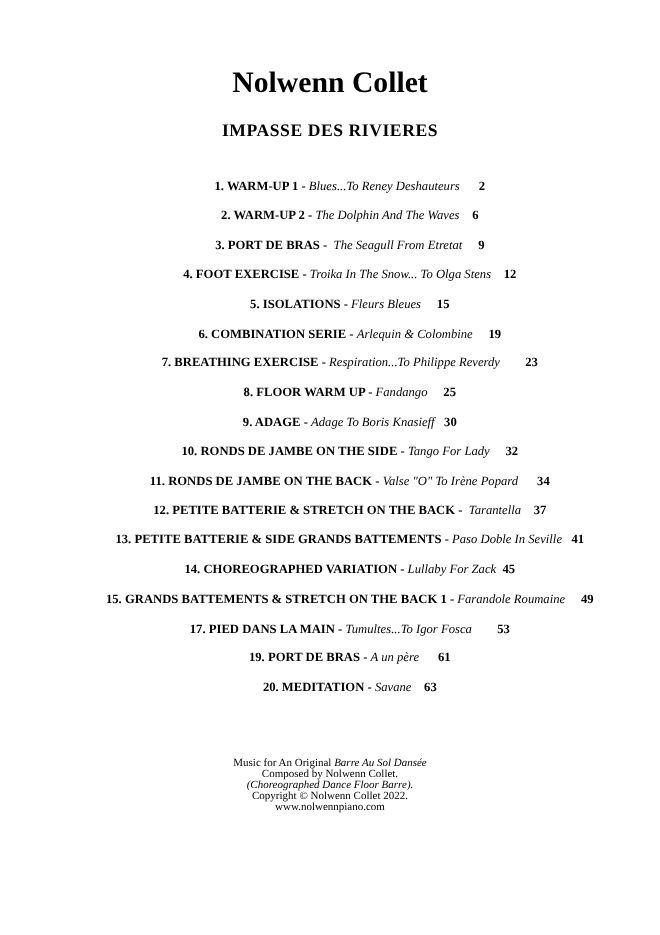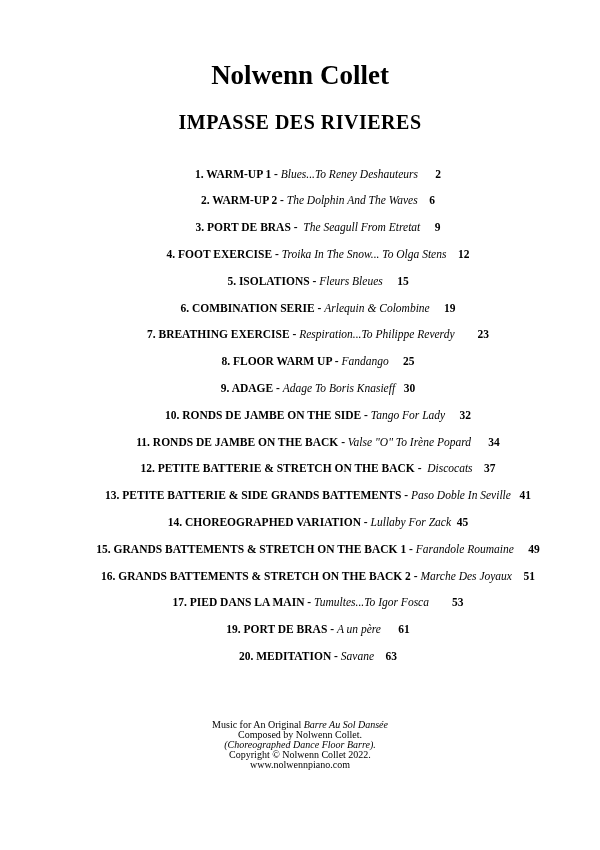--- a/index.html
+++ b/index.html
@@ -22,21 +22,21 @@
     padding-top: 62px;
     text-align: center;
     font-size: 27px;
     font-weight: bold;
     line-height: 1;
   }
   .doc-title {
     margin: 0;
     padding-top: 23px;
     text-align: center;
-    font-size: 20px;
+    font-size: 16px;
     font-weight: bold;
     line-height: 1;
     letter-spacing: 0.5px;
   }
   .toc {
     margin-top: 29px;
   }
   .toc-item {
     height: 26.8px;
     display: flex;
@@ -131,47 +131,41 @@
         <span class="toc-page">32</span>
     </div>
       <div class="toc-item">
       <span class="toc-title">11. RONDS DE JAMBE ON THE BACK - </span>
         <span class="toc-subtitle">Valse "O" To Irène Popard</span>
         <span class="toc-pad">      </span>
         <span class="toc-page">34</span>
     </div>
       <div class="toc-item">
       <span class="toc-title">12. PETITE BATTERIE &amp; STRETCH ON THE BACK -  </span>
-        <span class="toc-subtitle">Discocats</span>
+        <span class="toc-subtitle">Tarantella</span>
         <span class="toc-pad">    </span>
         <span class="toc-page">37</span>
     </div>
       <div class="toc-item">
       <span class="toc-title">13. PETITE BATTERIE &amp; SIDE GRANDS BATTEMENTS - </span>
         <span class="toc-subtitle">Paso Doble In Seville</span>
         <span class="toc-pad">   </span>
         <span class="toc-page">41</span>
     </div>
       <div class="toc-item">
       <span class="toc-title">14. CHOREOGRAPHED VARIATION - </span>
         <span class="toc-subtitle">Lullaby For Zack</span>
         <span class="toc-pad">  </span>
         <span class="toc-page">45</span>
     </div>
       <div class="toc-item">
       <span class="toc-title">15. GRANDS BATTEMENTS &amp; STRETCH ON THE BACK 1 - </span>
         <span class="toc-subtitle">Farandole Roumaine</span>
         <span class="toc-pad">     </span>
         <span class="toc-page">49</span>
-    </div>
-      <div class="toc-item">
-      <span class="toc-title">16. GRANDS BATTEMENTS &amp; STRETCH ON THE BACK 2 - </span>
-        <span class="toc-subtitle">Marche Des Joyaux</span>
-        <span class="toc-pad">    </span>
-        <span class="toc-page">51</span>
     </div>
       <div class="toc-item">
       <span class="toc-title">17. PIED DANS LA MAIN - </span>
         <span class="toc-subtitle">Tumultes...To Igor Fosca</span>
         <span class="toc-pad">        </span>
         <span class="toc-page">53</span>
     </div>
       <div class="toc-item">
       <span class="toc-title">19. PORT DE BRAS - </span>
         <span class="toc-subtitle">A un père</span>

